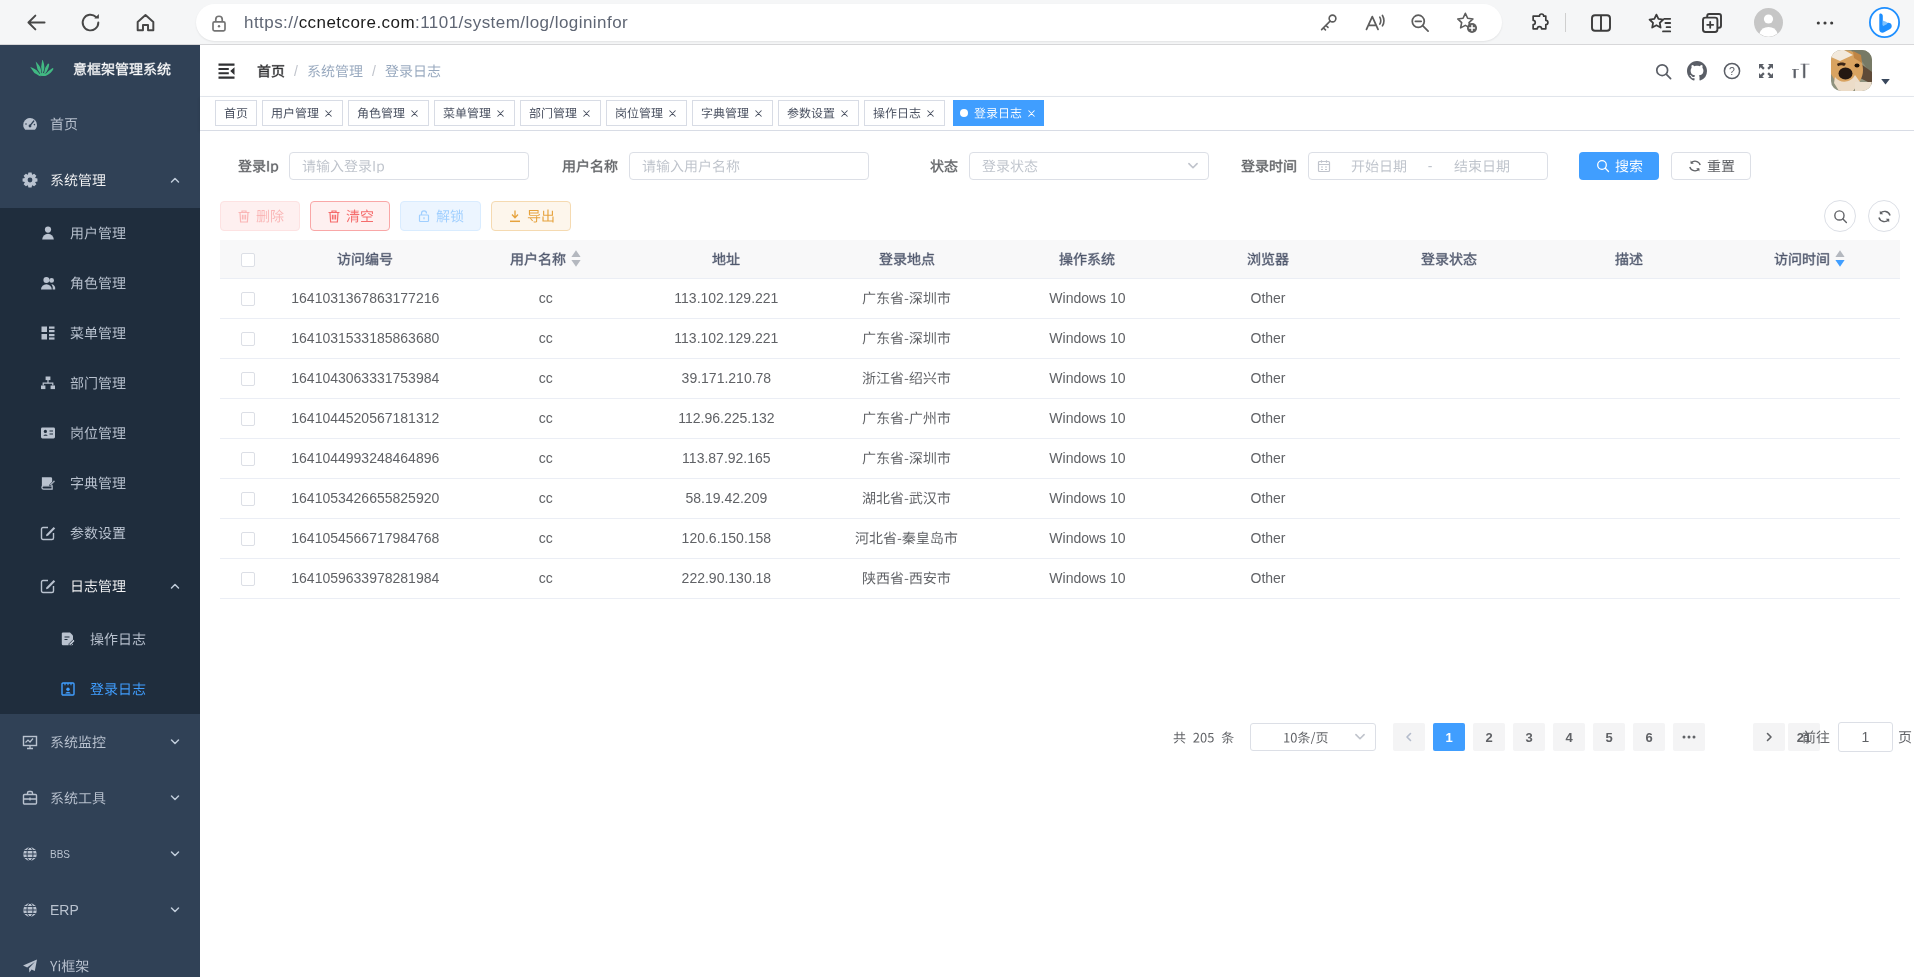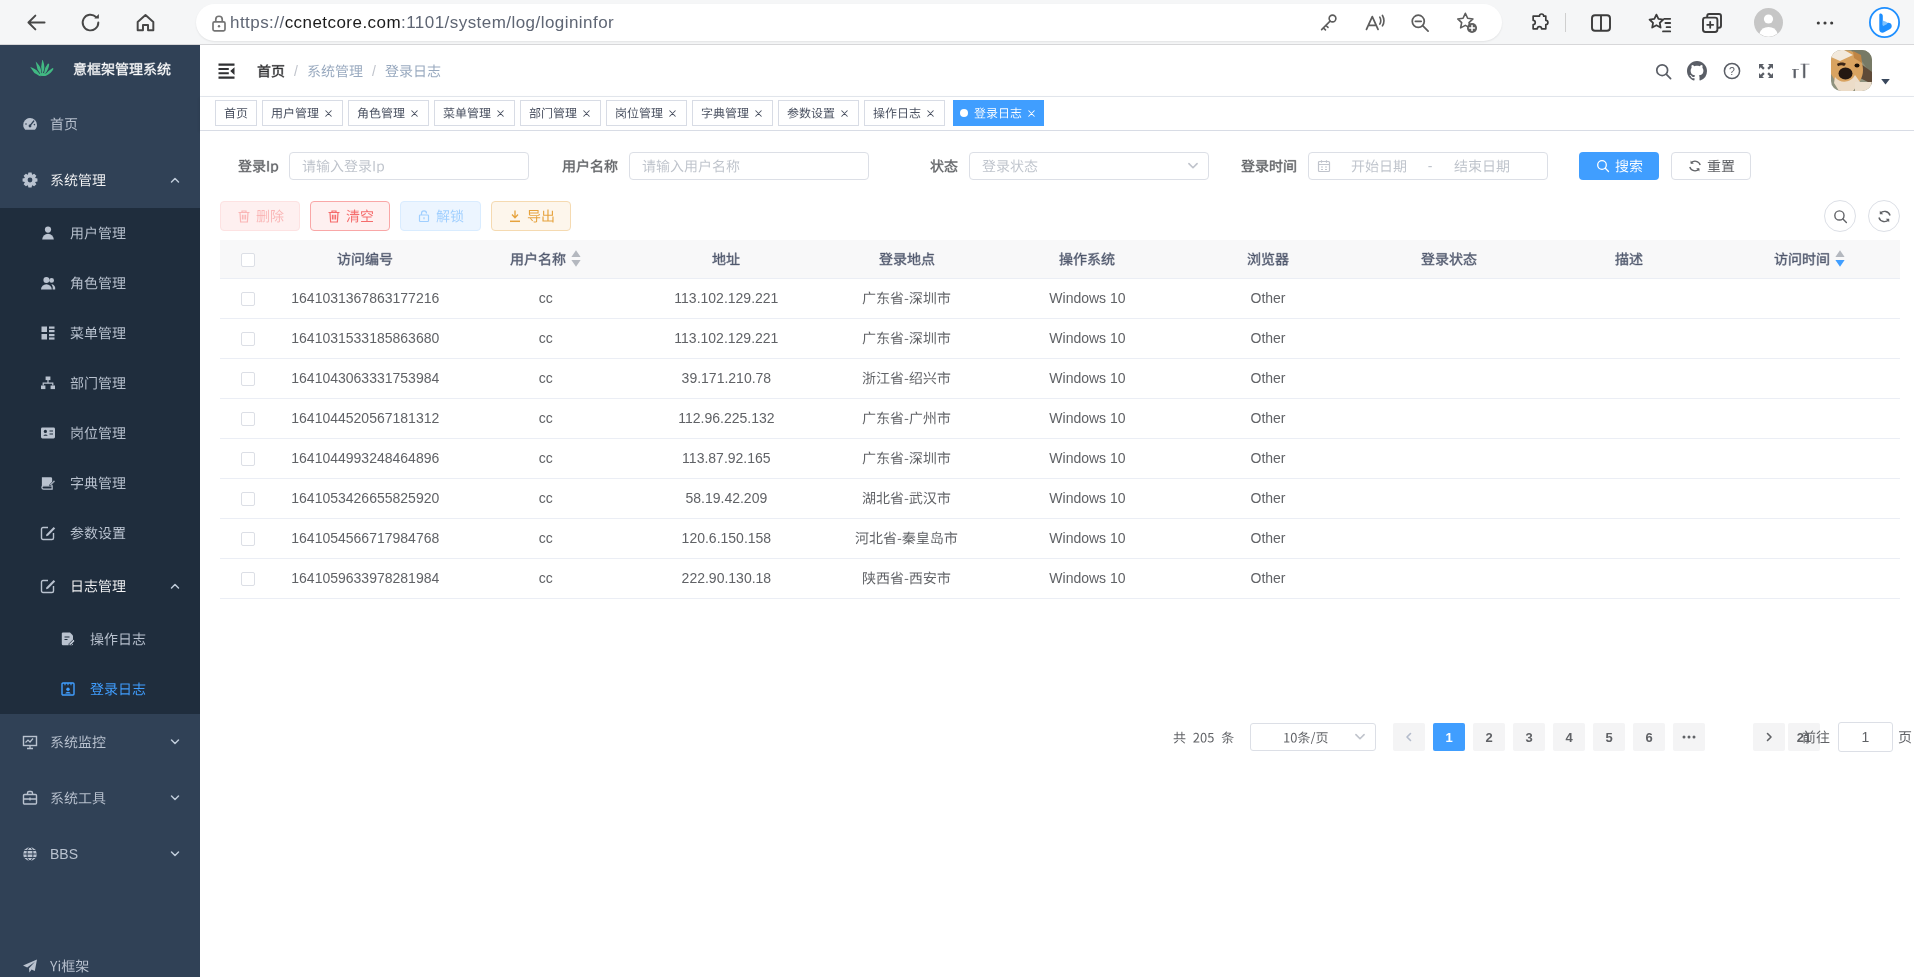--- a/index.html
+++ b/index.html
@@ -3,21 +3,21 @@
 *{margin:0;padding:0;box-sizing:border-box}
 html,body{width:1914px;height:977px;overflow:hidden;font-family:"Liberation Sans",sans-serif;background:#fff}
 .ct{display:inline-block;fill:currentColor;flex:none}
 .cb use{stroke:currentColor;stroke-width:30}
 .ic{display:block;flex:none}
 .fx{display:flex;align-items:center}
 
 #chrome{position:absolute;left:0;top:0;width:1914px;height:45px;background:#f5f6f7;border-bottom:1px solid #d7d7d9}
 .bic{position:absolute;top:0;height:45px;display:flex;align-items:center;justify-content:center;color:#474747}
 #pill{position:absolute;left:196px;top:4px;width:1306px;height:37px;background:#fff;border-radius:19px;box-shadow:0 1px 2px rgba(0,0,0,.08);display:flex;align-items:center}
-#url{font-size:17px;color:#5f6674;margin-left:2px;letter-spacing:.45px}
+#url{font-size:17px;color:#5f6674;margin-left:16px;letter-spacing:.45px}
 #url b{color:#1b1b1b;font-weight:400}
 
 #side{position:absolute;left:0;top:45px;width:200px;height:932px;background:#304156;overflow:hidden}
 #sub{position:absolute;left:0;top:163px;width:200px;height:506px;background:#1f2d3d}
 .mi{position:absolute;left:0;width:200px;display:flex;align-items:center;color:#bfcbd9;font-size:14px}
 .mi .car{position:absolute;right:19px;color:#bfcbd9}
 
 #nav{position:absolute;left:200px;top:45px;width:1714px;height:52px;background:#fff;border-bottom:1px solid #e6eaf0}
 .nvi{position:absolute;top:0;height:52px;display:flex;align-items:center;color:#5a5e66}
 
@@ -429,21 +429,38 @@
     </div>
     <div class="mi" style="top:781px;height:56px">
       <div style="margin-left:22px;color:#b9c2cf;display:flex">
         <svg class="ic" style="width:16px;height:16px;" viewBox="0 0 16 16">
           <circle cx="8" cy="8" r="6.8" fill="currentColor"></circle>
           <ellipse cx="8" cy="8" rx="3" ry="6.8" fill="none" stroke="#304156" stroke-width="1"></ellipse>
           <path d="M1.2 8h13.6M2.2 4.5h11.6M2.2 11.5h11.6" stroke="#304156" stroke-width="1"></path>
         </svg>
       </div>
       <div style="margin-left:12px;color:#b9c2cf;display:flex">
-        <span style="font-size:14px">BBS</span>
+        <span style="font-size:10px">BBS</span>
+      </div>
+      <div class="car">
+        <svg class="ic" style="width:12px;height:12px;" viewBox="0 0 12 12">
+          <path d="M2.5 4 6 7.5 9.5 4" fill="none" stroke="currentColor" stroke-width="1.5" stroke-linecap="round" stroke-linejoin="round"></path>
+        </svg>
+      </div>
+    </div>
+    <div class="mi" style="top:837px;height:56px">
+      <div style="margin-left:22px;color:#b9c2cf;display:flex">
+        <svg class="ic" style="width:16px;height:16px;" viewBox="0 0 16 16">
+          <circle cx="8" cy="8" r="6.8" fill="currentColor"></circle>
+          <ellipse cx="8" cy="8" rx="3" ry="6.8" fill="none" stroke="#304156" stroke-width="1"></ellipse>
+          <path d="M1.2 8h13.6M2.2 4.5h11.6M2.2 11.5h11.6" stroke="#304156" stroke-width="1"></path>
+        </svg>
+      </div>
+      <div style="margin-left:12px;color:#b9c2cf;display:flex">
+        <span style="font-size:14px">ERP</span>
       </div>
       <div class="car">
         <svg class="ic" style="width:12px;height:12px;" viewBox="0 0 12 12">
           <path d="M2.5 4 6 7.5 9.5 4" fill="none" stroke="currentColor" stroke-width="1.5" stroke-linecap="round" stroke-linejoin="round"></path>
         </svg>
       </div>
     </div>
     <div class="mi" style="top:893px;height:56px">
       <div style="margin-left:22px;color:#b9c2cf;display:flex">
         <svg class="ic" style="width:16px;height:16px;" viewBox="0 0 16 16">

